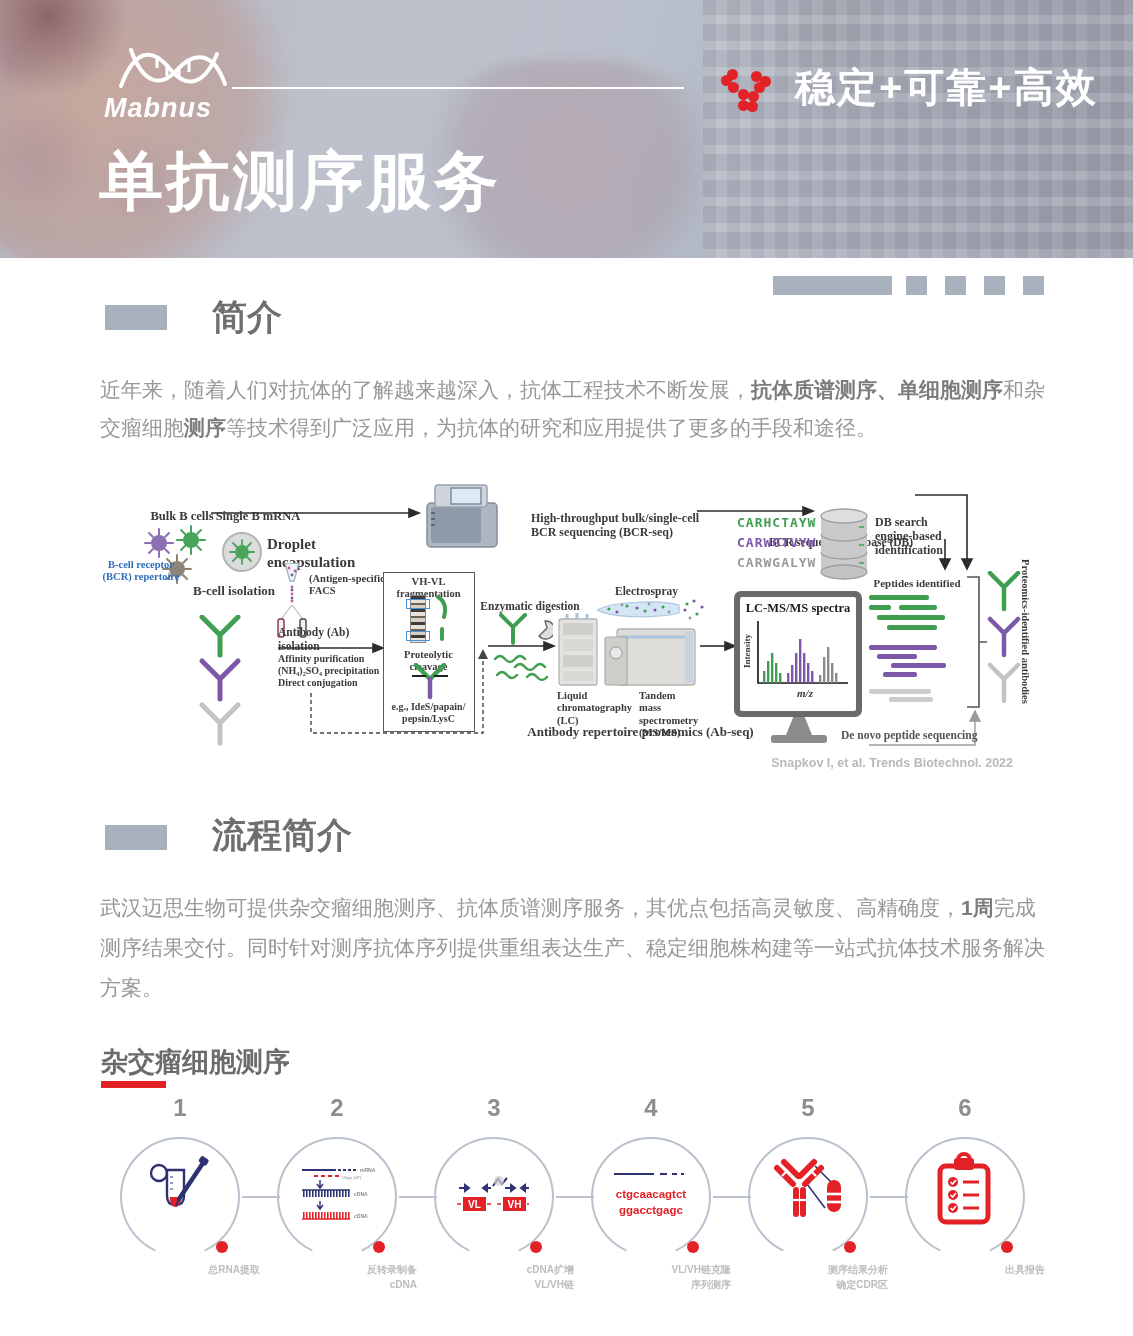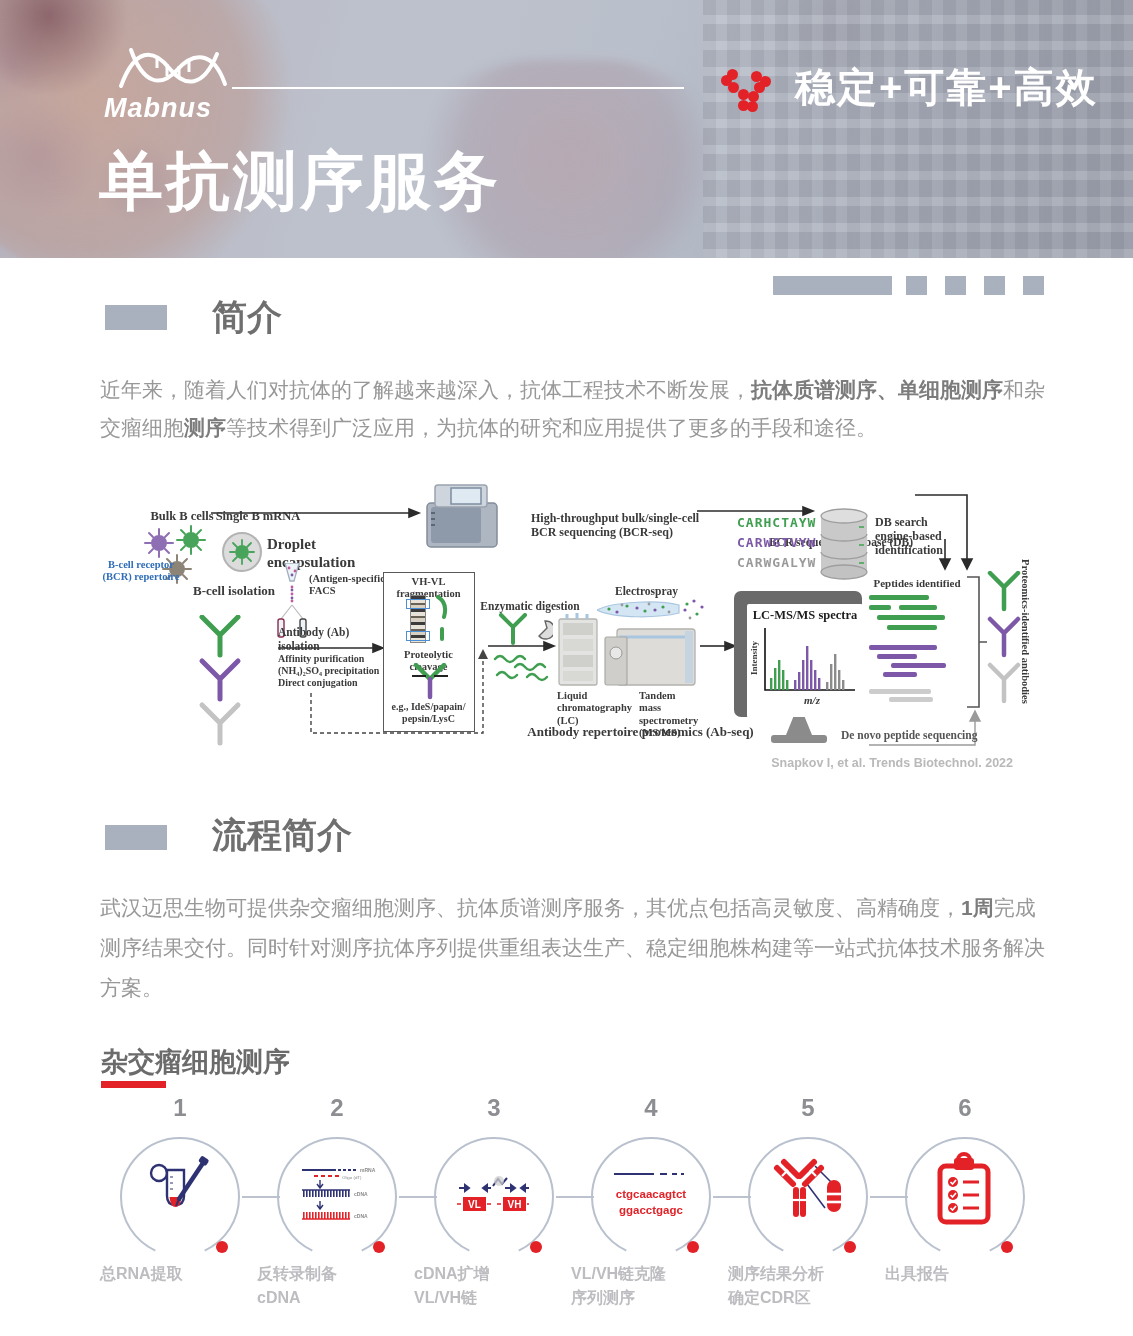--- a/index.html
+++ b/index.html
@@ -51,36 +51,36 @@
 
   
   .fig{position:absolute;left:99px;top:483px;width:936px;height:296px;background:#fff;}
   .fl{position:absolute;font-family:"Liberation Serif",serif;font-weight:bold;color:#3a3a3a;
       font-size:11.5px;line-height:1.18;white-space:pre-line;}
   .ctr{text-align:center;}
   .seqline{position:absolute;font-family:"DejaVu Sans Mono",monospace;font-weight:bold;font-size:13px;letter-spacing:1px;}
   .vert{writing-mode:vertical-rl;}
   .vhvl-box{position:absolute;left:284px;top:89px;width:92px;height:160px;border:1.5px solid #5a5a5a;background:#fff;}
   .monitor{position:absolute;left:635px;top:108px;width:128px;height:126px;background:#6a6a6a;
-           border-radius:7px;padding:13px;}
+           border-radius:7px;padding:6px;}
   .mscreen{width:116px;height:114px;background:#ffffff;border-radius:2px;position:relative;}
   .mtitle{position:absolute;left:0;top:4px;width:116px;text-align:center;font-family:"Liberation Serif",serif;
           font-weight:bold;font-size:12.5px;color:#1d1d1d;}
   .stand1{position:absolute;left:687px;top:234px;width:26px;height:18px;background:#8b8b8b;
           clip-path:polygon(28% 0,72% 0,100% 100%,0 100%);}
   .stand2{position:absolute;left:672px;top:252px;width:56px;height:8px;background:#8b8b8b;border-radius:3px;}
   .citation{position:absolute;right:22px;top:273px;font-size:12.5px;font-weight:bold;color:#b9b9b9;}
   .gel{position:absolute;left:26px;top:22px;width:16px;height:48px;border:1px solid #888;
        background:repeating-linear-gradient(0deg,#e8e2d8 0 4px,#3c3c3c 4px 7px,#d8d0c2 7px 11px,#6b6257 11px 13px);}
   .gelhl{position:absolute;border:1.5px solid #4a90d9;width:24px;height:10px;left:22px;}
 
   
   .step-num{position:absolute;top:1094px;width:60px;text-align:center;font-size:24px;font-weight:bold;color:#8d8e92;}
   .step-circ{position:absolute;top:1130px;width:134px;height:134px;}
-  .step-label{position:absolute;top:1262px;width:160px;text-align:left;font-size:16px;font-weight:bold;
+  .step-label{position:absolute;top:1262px;width:160px;text-align:right;font-size:10px;font-weight:bold;
               color:#bdbdc1;line-height:1.5;white-space:pre-line;}
   .conn{position:absolute;top:1196px;height:2px;background:#bcc3cf;width:38px;}
 </style>
 </head>
 <body>
 
 <div class="page">
 
   <div class="header">
     <div class="blob-cell"></div>

